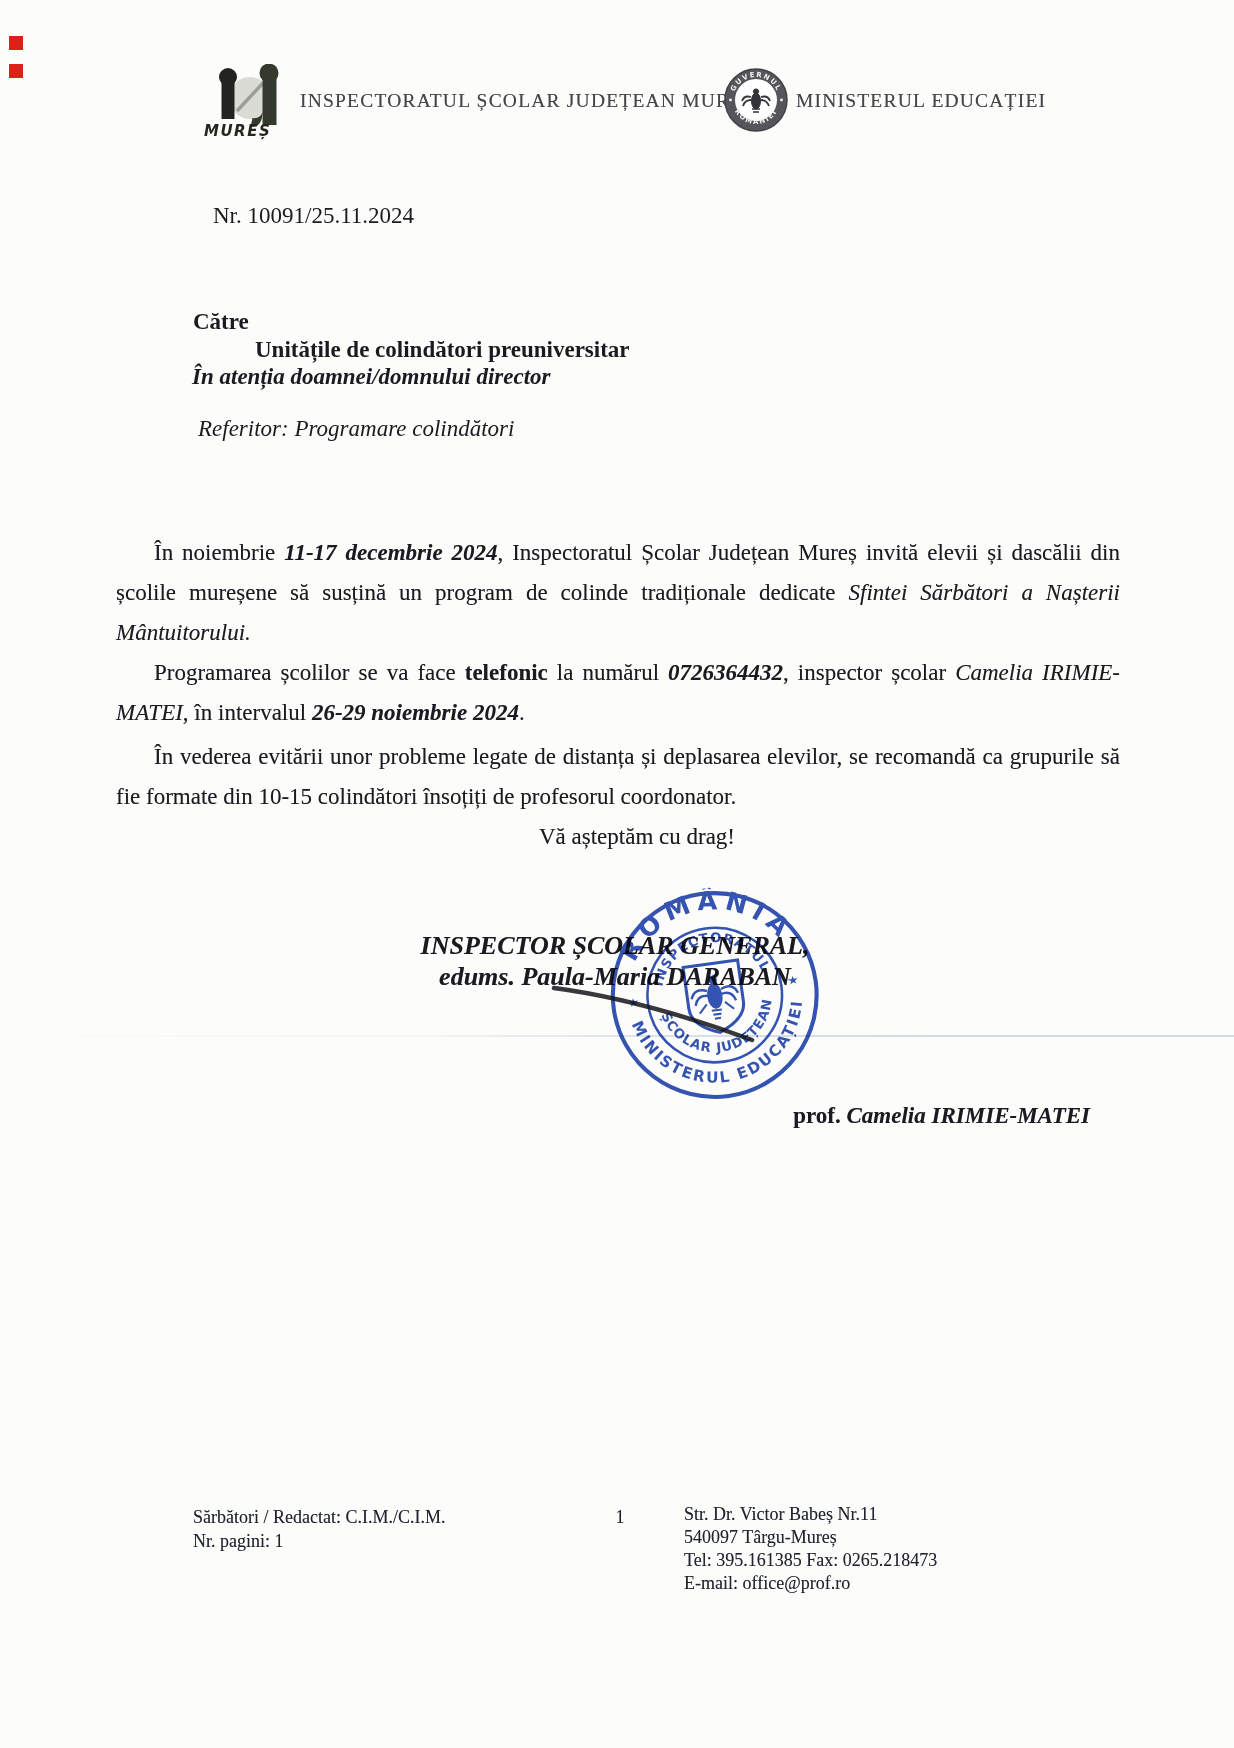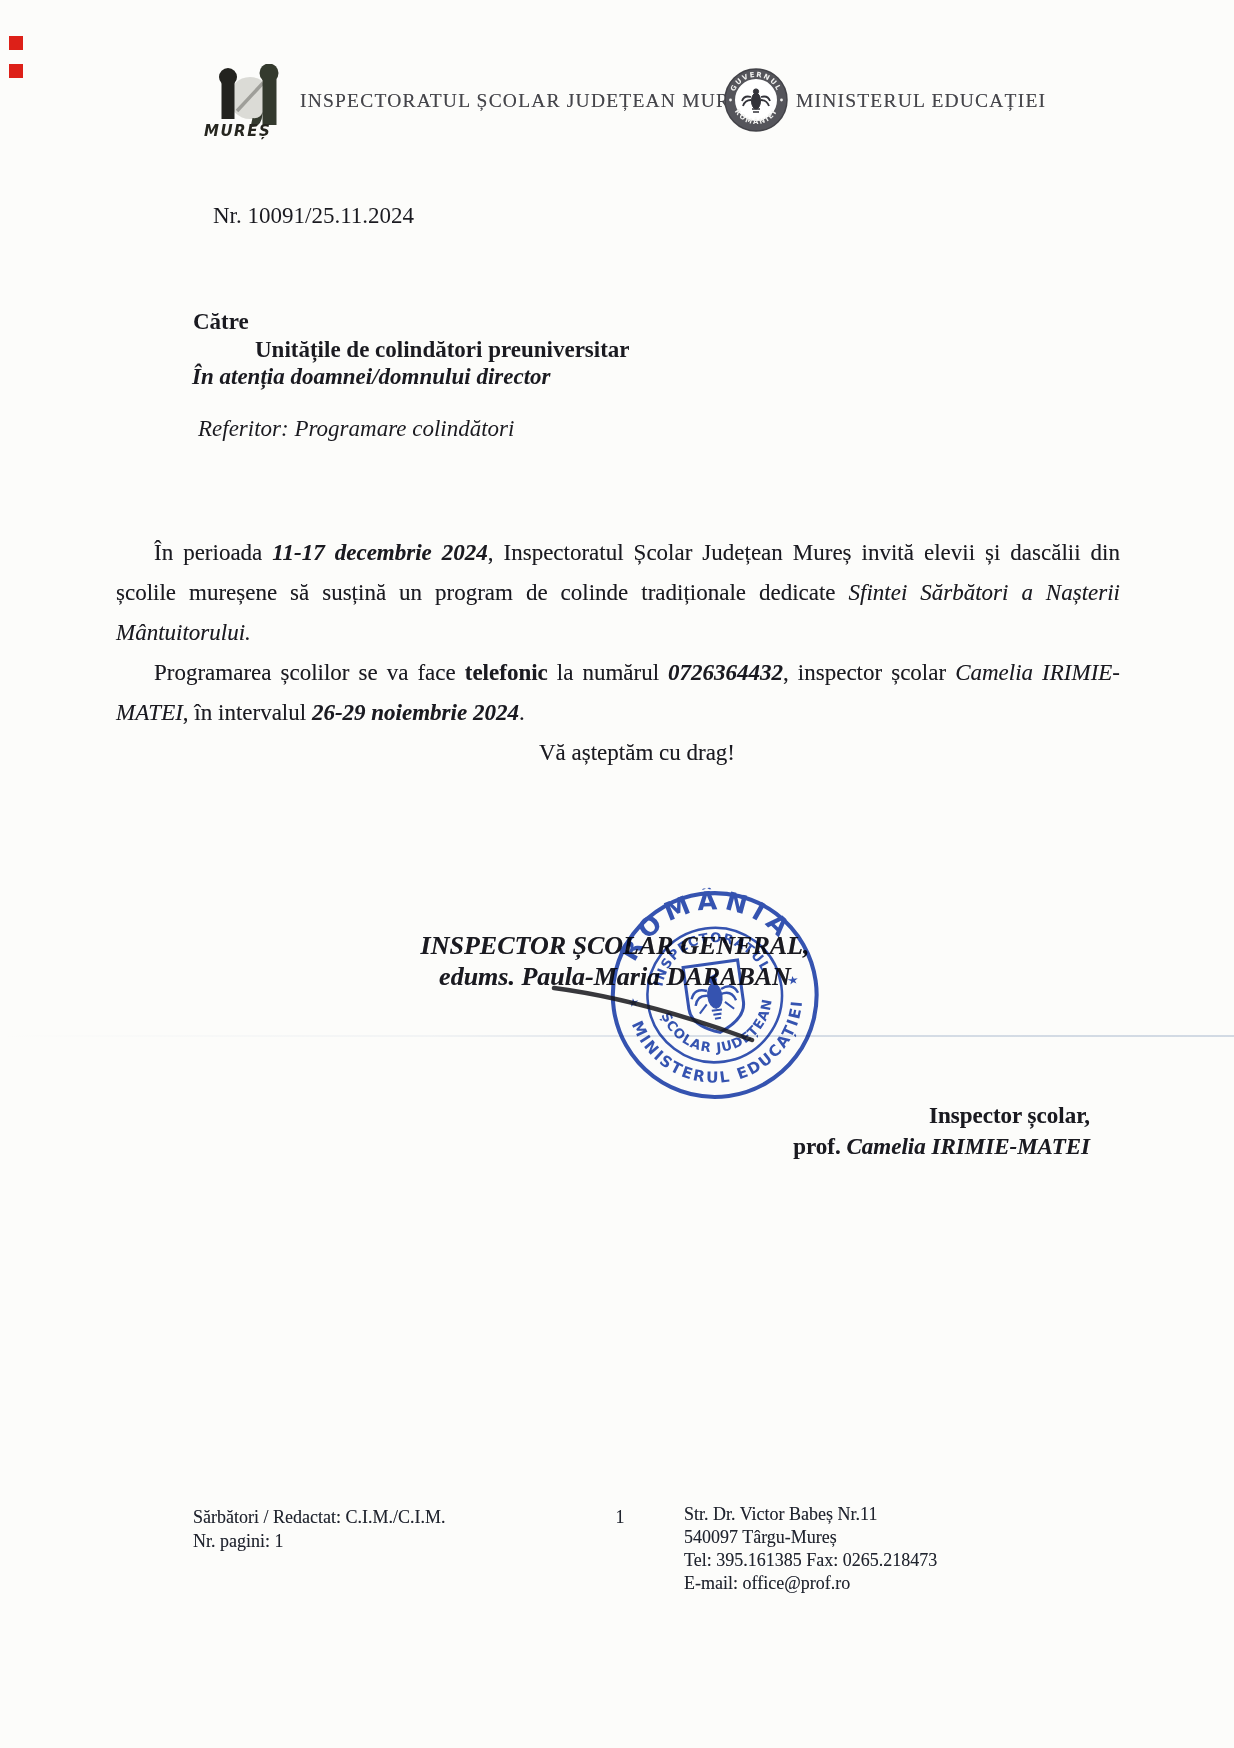--- a/index.html
+++ b/index.html
@@ -100,22 +100,23 @@
 
 <div id="ref-number" class="abs">Nr. 10091/25.11.2024</div>
 
 <div id="recipient-to" class="abs">Către</div>
 <div id="recipient-org" class="abs">Unitățile de colindători preuniversitar</div>
 <div id="recipient-att" class="abs">În atenția doamnei/domnului director</div>
 
 <div id="subject-line" class="abs">Referitor: Programare colindători</div>
 
 <div id="letter-body" class="abs">
-  <p><span>În perioada </span><span class="b i">11-17 decembrie 2024</span><span>, Inspectoratul Școlar Județean Mureș invită elevii și dascălii din școlile mureșene să susțină un program de colinde tradiționale dedicate </span><span class="i">Sfintei Sărbători a Nașterii Mântuitorului.</span></p>
+  <p><span>În noiembrie </span><span class="b i">11-17 decembrie 2024</span><span>, Inspectoratul Școlar Județean Mureș invită elevii și dascălii din școlile mureșene să susțină un program de colinde tradiționale dedicate </span><span class="i">Sfintei Sărbători a Nașterii Mântuitorului.</span></p>
   <p><span>Programarea școlilor se va face </span><span class="b">telefonic</span><span> la numărul </span><span class="b i">0726364432</span><span>, inspector școlar </span><span class="i">Camelia IRIMIE-MATEI</span><span>, în intervalul </span><span class="b i">26-29 noiembrie 2024</span><span>.</span></p>
+  <p class="p3"><span>În vederea evitării unor probleme legate de distanța și deplasarea elevilor, se recomandă ca grupurile să fie formate din 10-15 colindători însoțiți de profesorul coordonator.</span></p>
   <p class="closing">Vă așteptăm cu drag!</p>
 </div>
 
 <div id="sig-general" class="abs">
   <div>INSPECTOR ȘCOLAR GENERAL,</div>
   <div>edums. Paula-Maria DARABAN</div>
 </div>
 
 <div id="stamp" class="abs">
   <svg width="214" height="214" viewBox="0 0 210 210">
@@ -156,21 +157,20 @@
   </svg>
 </div>
 
 <div id="hand-signature" class="abs">
   <svg width="260" height="90" viewBox="0 0 260 90">
     <path d="M 34,16 C 80,22 140,34 232,68" stroke="#15151a" stroke-width="4.5" fill="none" opacity="0.85" stroke-linecap="round"></path>
   </svg>
 </div>
 
 <div id="sig-inspector" class="abs">
-  <div class="bold">Inspector școlar,</div>
   <div><span class="bold">prof. </span><span class="bold ital">Camelia IRIMIE-MATEI</span></div>
 </div>
 
 <div id="footer-left" class="abs footer">
   <div>Sărbători / Redactat: C.I.M./C.I.M.</div>
   <div>Nr. pagini: 1</div>
 </div>
 <div id="footer-page" class="abs footer">1</div>
 <div id="footer-right" class="abs footer">
   <div>Str. Dr. Victor Babeș Nr.11</div>

